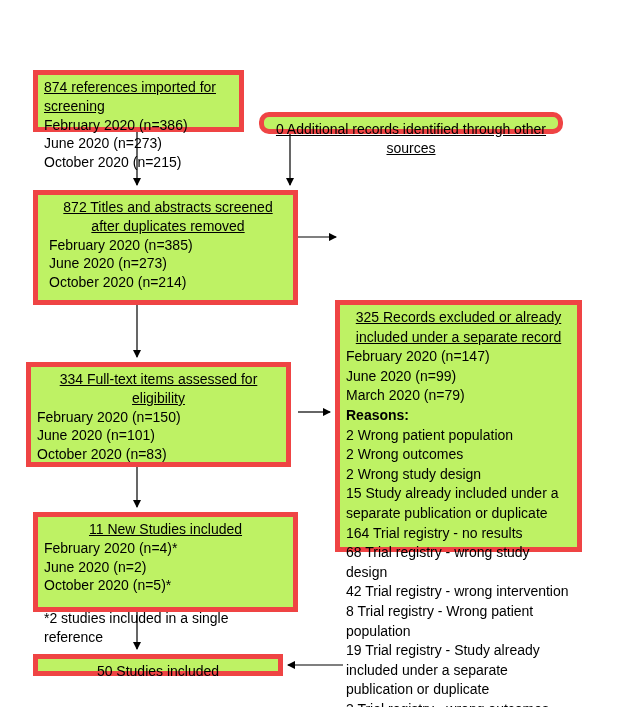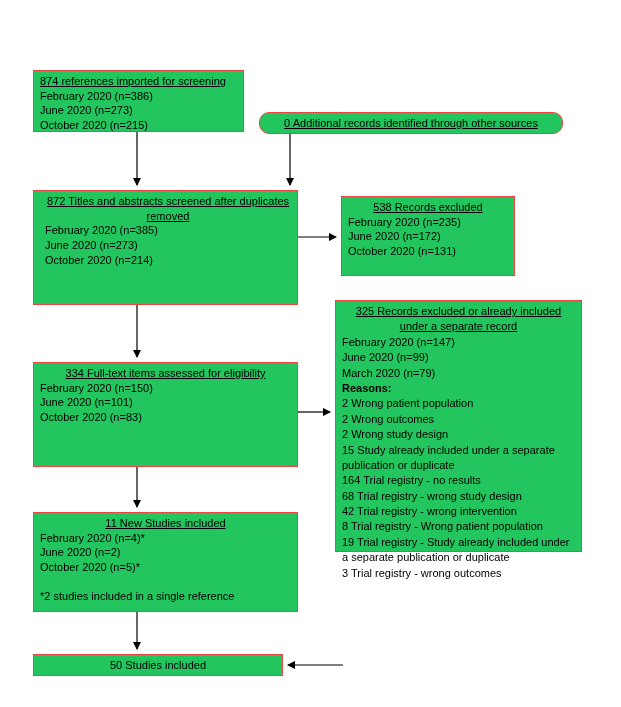--- a/index.html
+++ b/index.html
@@ -13,40 +13,40 @@
     overflow: hidden;
   }
   .arrows {
     position: absolute;
     left: 0; top: 0;
     width: 621px; height: 707px;
     pointer-events: none;
   }
   .box {
     position: absolute;
-    background: #22c55e;
-    border: 1px solid #ef4444;
-    font-size: 11px;
+    background: #bef264;
+    border: 5px solid #ef4444;
+    font-size: 14px;
     line-height: 1.34;
     padding: 3px 6px;
   }
   .box .title { text-decoration: underline; display: block; }
   .box .title.center { text-align: center; }
   .box .line { display: block; text-align: left; }
   .box .line.center { text-align: center; }
   .bold { font-weight: bold; }
   .spacer { display: block; height: 14px; }
 
   
   .box-imported   { left: 33px;  top: 70px;  width: 211px; height: 62px; }
   .box-additional { left: 259px; top: 112px; width: 304px; height: 22px; text-align: center; border-radius: 10px; }
   .box-screened   { left: 33px;  top: 190px; width: 265px; height: 115px; padding-left: 11px; }
   .box-excluded   { left: 341px; top: 196px; width: 174px; height: 80px; }
   .box-excluded2  { left: 335px; top: 300px; width: 247px; height: 252px; line-height: 1.4; }
-  .box-fulltext   { left: 33px;  top: 362px; width: 265px; height: 105px; }
+  .box-fulltext   { left: 26px;  top: 362px; width: 265px; height: 105px; }
   .box-newstudies { left: 33px;  top: 512px; width: 265px; height: 100px; }
   .box-included   { left: 33px;  top: 654px; width: 250px; height: 22px; text-align: center; }
   .box-baseline   { left: 343px; top: 637px; width: 238px; height: 45px; text-align: center; }
 </style>
 </head>
 <body>
 
 <div class="canvas">
 
   <svg class="arrows" width="621" height="707" viewBox="0 0 621 707">
@@ -76,26 +76,20 @@
     <span class="title center">0 Additional records identified through other sources</span>
   </div>
 
   <div class="box box-screened">
     <span class="title center">872 Titles and abstracts screened after duplicates removed</span>
     <span class="line">February 2020 (n=385)</span>
     <span class="line">June 2020 (n=273)</span>
     <span class="line">October 2020 (n=214)</span>
   </div>
 
-  <div class="box box-excluded">
-    <span class="title center">538 Records excluded</span>
-    <span class="line">February 2020 (n=235)</span>
-    <span class="line">June 2020 (n=172)</span>
-    <span class="line">October 2020 (n=131)</span>
-  </div>
 
   <div class="box box-excluded2">
     <span class="title center">325 Records excluded or already included under a separate record</span>
     <span class="line">February 2020 (n=147)</span>
     <span class="line">June 2020 (n=99)</span>
     <span class="line">March 2020 (n=79)</span>
     <span class="line bold">Reasons:</span>
     <span class="line">2 Wrong patient population</span>
     <span class="line">2 Wrong outcomes</span>
     <span class="line">2 Wrong study design</span>

